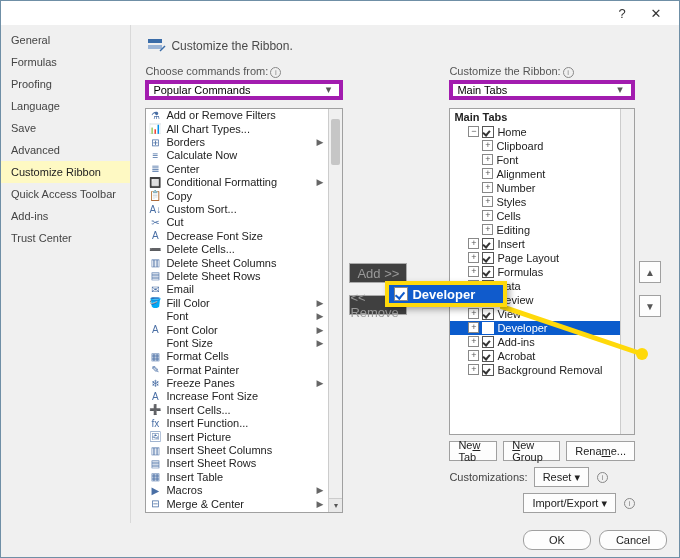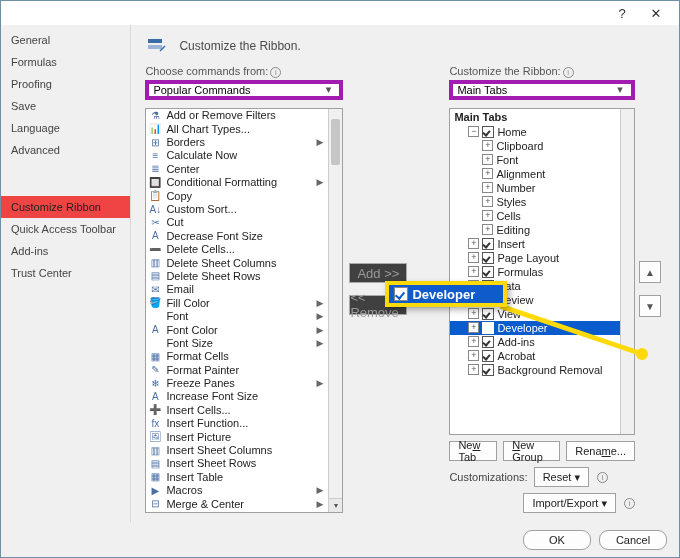--- a/index.html
+++ b/index.html
@@ -36,31 +36,30 @@
     background: #f0f0f0;
     border-right: 1px solid #d9d9d9;
     padding-top: 4px;
   }
   .side-item {
     padding: 5px 10px;
     color: #444;
     font-size: 11px;
   }
   .side-item.selected {
-    background: #ef4444;
+    background: #fef9c3;
     color: #222;
-    margin-top: 35px;
   }
   .main {
     flex: 1;
     padding: 10px 14px 10px 14px;
     display: flex; flex-direction: column;
     position: relative;
   }
-  .heading-row { display: flex; align-items: center; gap: 12px; margin-bottom: 8px; }
+  .heading-row { display: flex; align-items: center; gap: 4px; margin-bottom: 8px; }
   .heading-icon {
     width: 22px; height: 22px;
     display: inline-flex; align-items: center; justify-content: center;
     color: #3a6ca8;
   }
   .heading-text { color: #4a4a4a; font-size: 12px; }
   .cols {
     flex: 1; display: flex; gap: 4px; overflow: hidden;
   }
   .col { display: flex; flex-direction: column; }
@@ -198,22 +197,22 @@
   <div class="titlebar">
     <span class="title">Excel Options</span>
     <div class="tbtn">?</div>
     <div class="tbtn">✕</div>
   </div>
   <div class="body">
     <div class="sidebar" id="sidebar">
         <div class="side-item">General</div>
         <div class="side-item">Formulas</div>
         <div class="side-item">Proofing</div>
+        <div class="side-item">Language</div>
         <div class="side-item">Save</div>
-        <div class="side-item">Language</div>
         <div class="side-item">Advanced</div>
         <div class="side-item selected">Customize Ribbon</div>
         <div class="side-item">Quick Access Toolbar</div>
         <div class="side-item">Add-ins</div>
         <div class="side-item">Trust Center</div>
       </div>
     <div class="main">
       <div class="heading-row">
         <span class="heading-icon">
           <svg width="20" height="20" viewBox="0 0 20 20">

